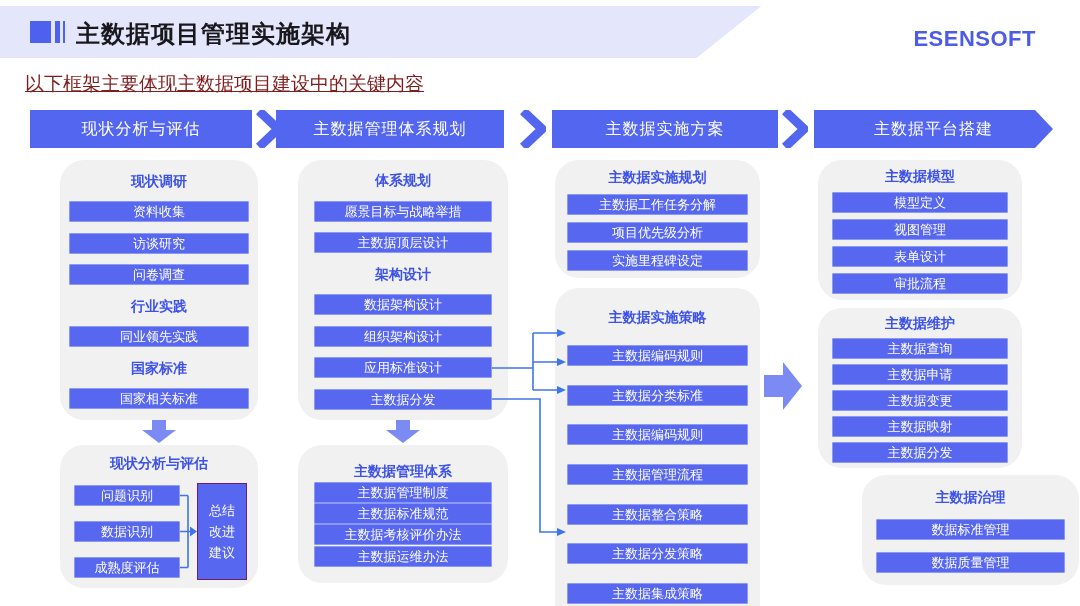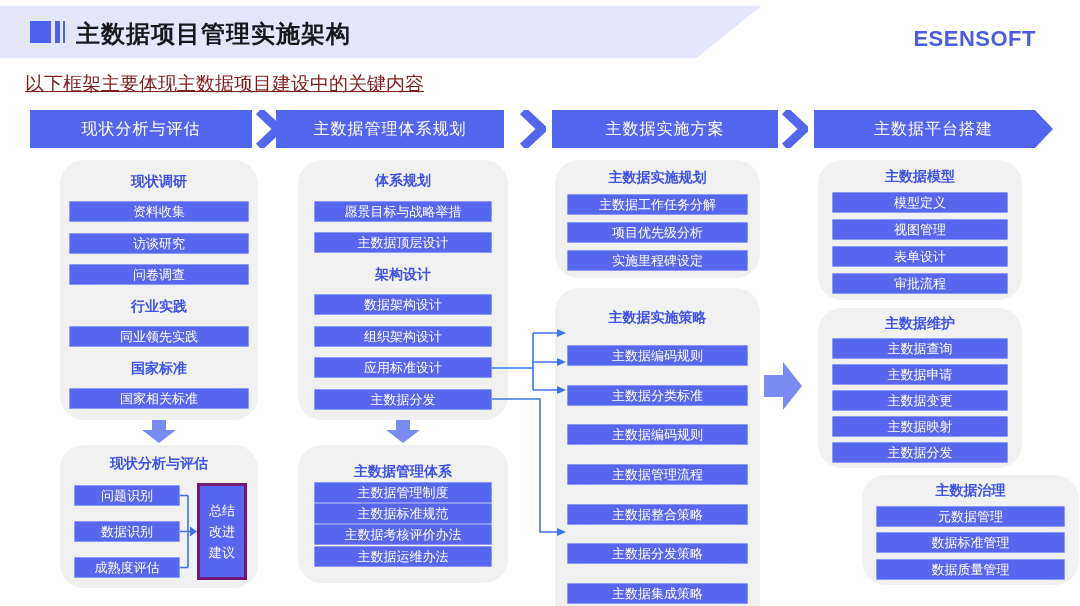--- a/index.html
+++ b/index.html
@@ -27,21 +27,21 @@
   .panel{position:absolute;background:#f1f1f2;box-sizing:border-box;
          display:flex;flex-direction:column;justify-content:space-evenly;border-radius:24px;}
   .ptitle{height:20px;line-height:20px;text-align:center;font-size:14px;font-weight:bold;color:#3c52e8;flex:none;}
   .fbtn{height:21px;line-height:19px;text-align:center;font-size:13px;color:#fff;
         background:#5767ef;border:1px solid #8b98f4;box-sizing:border-box;border-radius:1px;flex:none;}
 
   
   .panel.custom{display:block;}
   .panel.custom .ptitle{position:absolute;left:0;top:8px;width:100%;}
   .panel.custom .fbtn{position:absolute;width:106px;}
-  .resultbox{position:absolute;background:#5767ef;border:3px solid #701a75;box-sizing:border-box;
+  .resultbox{position:absolute;background:#5767ef;border:1px solid #701a75;box-sizing:border-box;
              color:#fff;font-size:13px;line-height:21px;text-align:center;white-space:pre-line;
              display:flex;align-items:center;justify-content:center;}
 
   
   .down-arrow{position:absolute;width:34px;height:23px;}
   .down-arrow .stem{position:absolute;left:10px;top:0;width:14px;height:10px;background:#7b8bf3;}
   .down-arrow .head{position:absolute;left:0;top:10px;width:0;height:0;
                     border-left:17px solid transparent;border-right:17px solid transparent;border-top:13px solid #7b8bf3;}
   .right-arrow{position:absolute;left:764px;top:362px;width:38px;height:48px;}
   .right-arrow .stem{position:absolute;left:0;top:13px;width:19px;height:22px;background:#7b8bf3;}
@@ -134,21 +134,20 @@
       <div class="panel" style="left: 818px; top: 308px; width: 204px; height: 160px; padding: 0px 14px;">
         <div class="ptitle">主数据维护</div>
         <div class="fbtn">主数据查询</div>
         <div class="fbtn">主数据申请</div>
         <div class="fbtn">主数据变更</div>
         <div class="fbtn">主数据映射</div>
         <div class="fbtn">主数据分发</div>
       </div>
       <div class="panel" style="left: 818px; top: 475px; width: 217px; height: 110px; padding: 0px 14px; margin-left: 44px;">
         <div class="ptitle">主数据治理</div>
-        <div class="fbtn">元数据管理</div>
         <div class="fbtn">数据标准管理</div>
         <div class="fbtn">数据质量管理</div>
       </div>
     </div>
 
   <div class="panel custom" style="left:60px;top:445px;width:198px;height:143px;">
     <div class="ptitle">现状分析与评估</div>
     <div class="fbtn" style="left:14px;top:40px;">问题识别</div>
     <div class="fbtn" style="left:14px;top:76px;">数据识别</div>
     <div class="fbtn" style="left:14px;top:112px;">成熟度评估</div>

